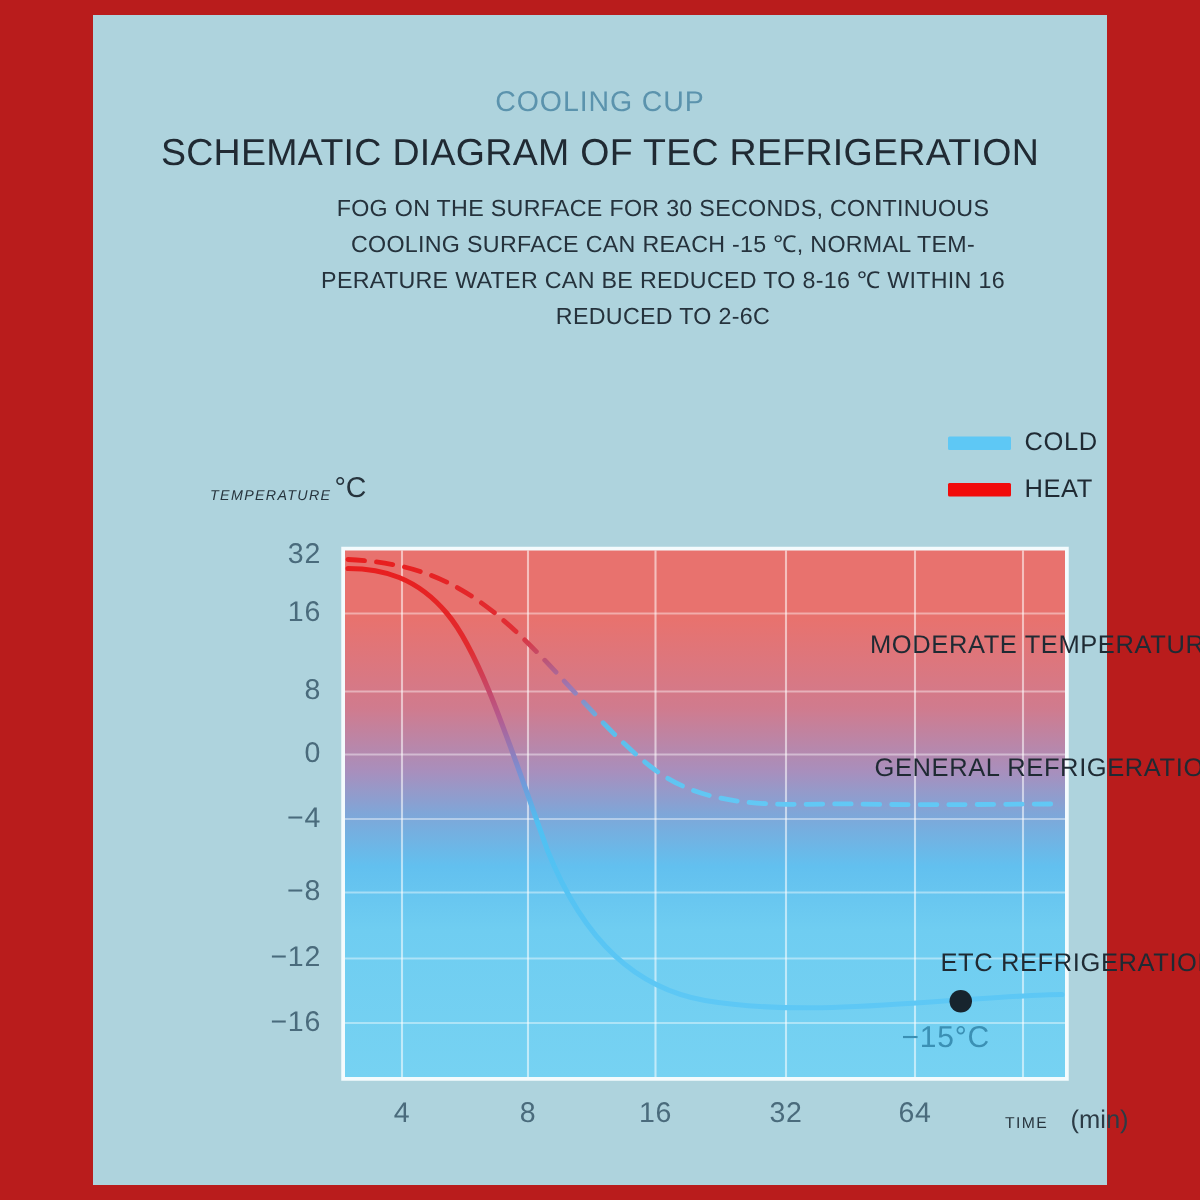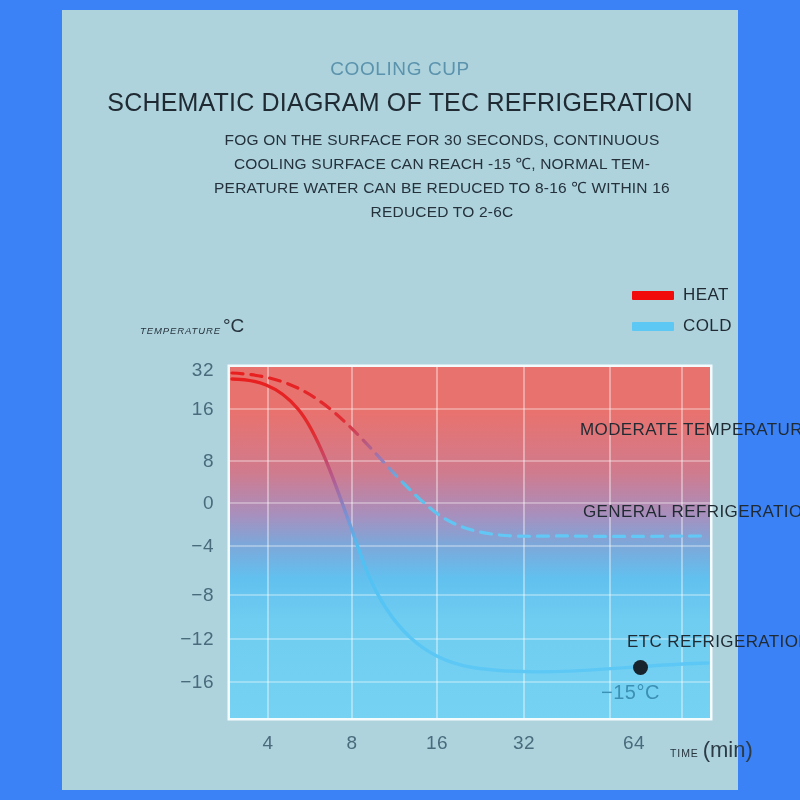--- a/index.html
+++ b/index.html
@@ -12,21 +12,21 @@
     width: 800px;
     height: 800px;
     overflow: hidden;
     font-family: "Liberation Sans", sans-serif;
   }
 
   #page {
     position: relative;
     width: 800px;
     height: 800px;
-    background: #3b82f6;
+    background: #b91c1c;
   }
 
   
   #panel {
     position: absolute;
     left: 62px;
     top: 10px;
     width: 676px;
     height: 780px;
     background: #aed3dd;
@@ -120,22 +120,22 @@
     display: flex;
     align-items: baseline;
     color: #27343d;
     text-align: right;
   }
   #x-axis-title .small {
     font-size: 10.5px;
     letter-spacing: 0.9px;
   }
   #x-axis-title .unit {
-    font-size: 22px;
-    margin-left: 4px;
+    font-size: 17px;
+    margin-left: 15px;
     color: #2c3b45;
   }
 
   
   .ytick {
     position: absolute;
     right: 0;
     width: 60px;
     text-align: right;
     font-size: 19px;
@@ -237,26 +237,26 @@
 
     <div class="hdr-block" id="description">
       <span class="dline">FOG ON THE SURFACE FOR 30 SECONDS, CONTINUOUS</span>
       <span class="dline">COOLING SURFACE CAN REACH -15 ℃, NORMAL TEM-</span>
       <span class="dline">PERATURE WATER CAN BE REDUCED TO 8-16 ℃ WITHIN 16</span>
       <span class="dline">REDUCED TO 2-6C</span>
     </div>
 
     <div id="legend">
       <div class="legend-row">
+        <span class="legend-swatch" id="sw-cold" style="background: rgb(94, 200, 245);"></span>
+        <span class="legend-label">COLD</span>
+      </div>
+      <div class="legend-row">
         <span class="legend-swatch" id="sw-heat" style="background: rgb(241, 11, 11);"></span>
         <span class="legend-label">HEAT</span>
-      </div>
-      <div class="legend-row">
-        <span class="legend-swatch" id="sw-cold" style="background: rgb(94, 200, 245);"></span>
-        <span class="legend-label">COLD</span>
       </div>
     </div>
 
     <div id="y-axis-title">
       <span class="small">TEMPERATURE</span>
       <span class="deg">°C</span>
     </div>
 
     <div id="x-axis-title">
       <span class="small">TIME</span>
@@ -271,21 +271,21 @@
         <div class="ytick" style="top: 536px;">−4</div>
         <div class="ytick" style="top: 585px;">−8</div>
         <div class="ytick" style="top: 629px;">−12</div>
         <div class="ytick" style="top: 672px;">−16</div>
       </div>
     <div id="xtick-layer">
         <div class="xtick" style="left: 206px;">4</div>
         <div class="xtick" style="left: 290px;">8</div>
         <div class="xtick" style="left: 375px;">16</div>
         <div class="xtick" style="left: 462px;">32</div>
-        <div class="xtick" style="left: 572px;">64</div>
+        <div class="xtick" style="left: 548px;">64</div>
       </div>
 
     <div id="plot">
       <svg id="plot-svg" viewBox="0 0 480 351" preserveAspectRatio="none">
         <defs>
           <linearGradient id="gradSolid" x1="0" y1="0" x2="0" y2="1" gradientUnits="objectBoundingBox">
             <stop offset="0%" stop-color="#e81f1f"></stop>
             <stop offset="18%" stop-color="#e22b2e"></stop>
             <stop offset="34%" stop-color="#b55b8f"></stop>
             <stop offset="46%" stop-color="#7b8fd2"></stop>

